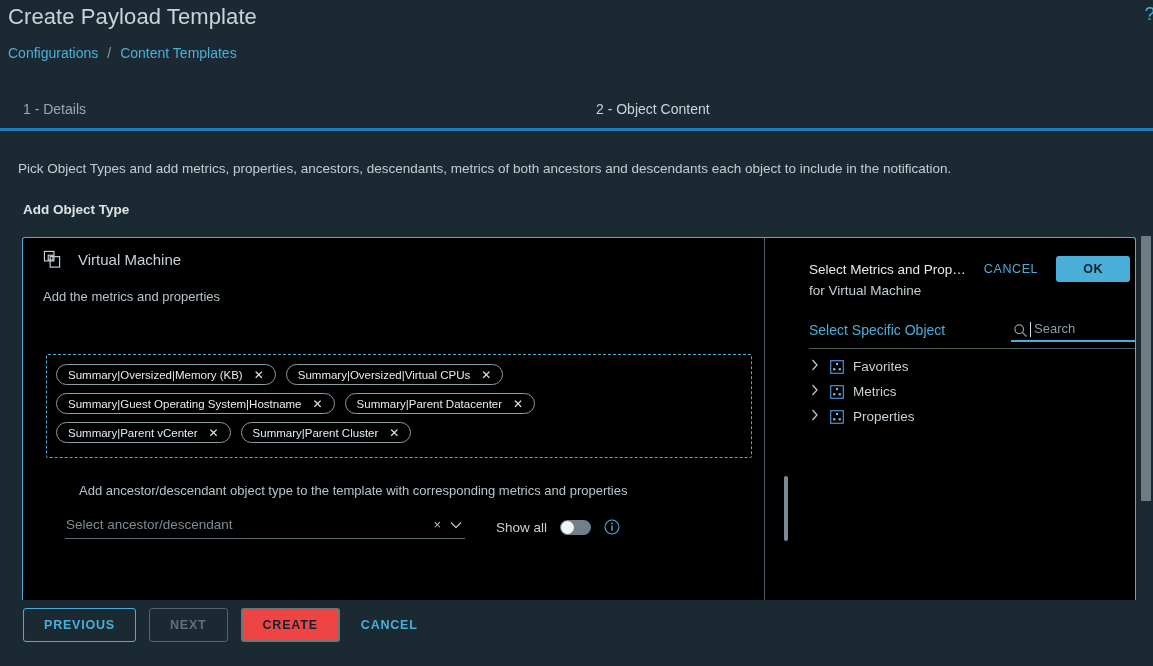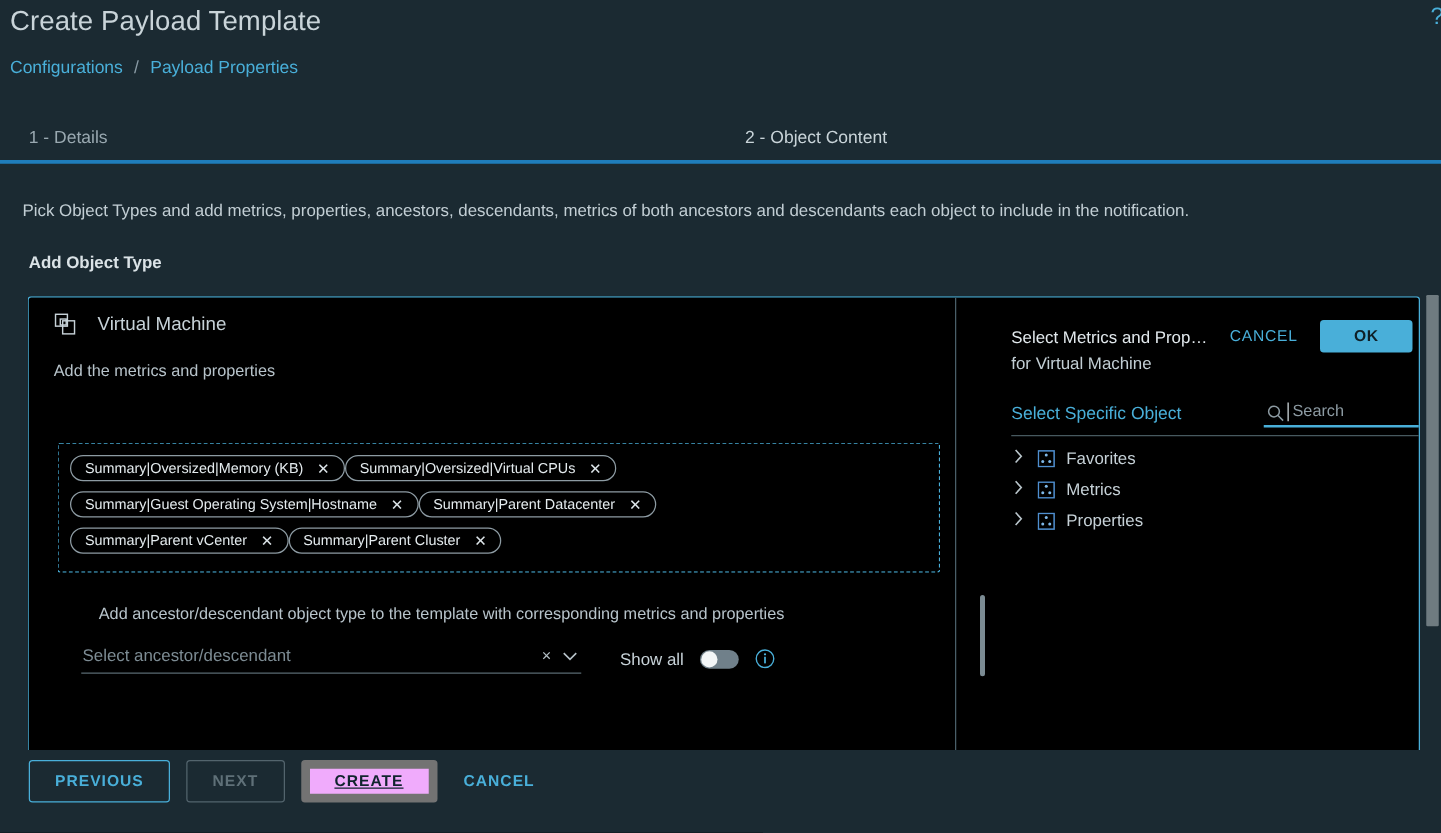--- a/index.html
+++ b/index.html
@@ -116,21 +116,21 @@
   .self-row .chev { font-size: 11px; color: #dbe5ea; }
   .self-row .txt { font-size: 12.5px; font-weight: bold; color: #eaf1f4; }
 
   .chips-box {
     position: absolute; left: 23px; top: 116px;
     width: 706px; height: 104px;
     border: 1px dashed #49afd9;
     border-radius: 2px;
     padding: 9px 0 0 9px;
   }
-  .chip-row { display: flex; gap: 0; margin-bottom: 8px; }
+  .chip-row { display: flex; gap: 10px; margin-bottom: 8px; }
   .chip {
     display: inline-flex; align-items: center; gap: 11px;
     height: 21px; padding: 0 11px;
     border: 1px solid #8d9ba3; border-radius: 11px;
     font-size: 11.5px; color: #e4ebee; white-space: nowrap;
   }
   .chip .x { font-size: 12px; color: #dde5e9; cursor: pointer; line-height: 1; }
 
   .anc-label {
     position: absolute; left: 20px; top: 245px;
@@ -219,21 +219,21 @@
   .footer { position: absolute; left: 23px; top: 608px; display: flex; align-items: center; gap: 13px; }
   .btn {
     height: 34px; border-radius: 3px; font-size: 12.5px; font-weight: bold;
     letter-spacing: .8px; cursor: pointer;
     font-family: "Liberation Sans", sans-serif;
     display: inline-flex; align-items: center; justify-content: center;
     padding: 0 20px;
   }
   .btn-prev { background: transparent; border: 1px solid #49afd9; color: #49afd9; }
   .btn-next { background: transparent; border: 1px solid #53646d; color: #5f7078; cursor: default; }
-  .btn-create { background: #f0abfc; border: 7px solid #737373; color: #10242e; text-decoration: underline; }
+  .btn-create { background: #ef4444; border: 2px solid #737373; color: #10242e; }
   .btn-cancel { background: transparent; border: none; color: #49afd9; padding: 0 8px; }
 
   
   .outer-scrollbar {
     position: absolute; right: 0; top: 232px; width: 14px; height: 376px;
     cursor: pointer;
   }
   .outer-scrollbar .thumb {
     position: absolute; left: 2px; top: 4px; width: 10px; height: 265px;
     background: #6f7b80; border-radius: 1px;
@@ -241,21 +241,21 @@
 </style>
 </head>
 <body>
 
 <div class="page-title">Create Payload Template</div>
 <div class="help-icon">?</div>
 
 <div class="breadcrumb">
   <a>Configurations</a>
   <span class="sep">/</span>
-  <a>Payload Properties</a>
+  <a>Content Templates</a>
 </div>
 
 <div class="tabs">
   <div class="tab t1">1 - Details</div>
   <div class="tab t2">2 - Object Content</div>
 </div>
 
 <div class="instruction">Pick Object Types and add metrics, properties, ancestors, descendants, metrics of both ancestors and descendants each object to include in the notification.</div>
 
 <div class="aot-label">Add Object Type</div>

